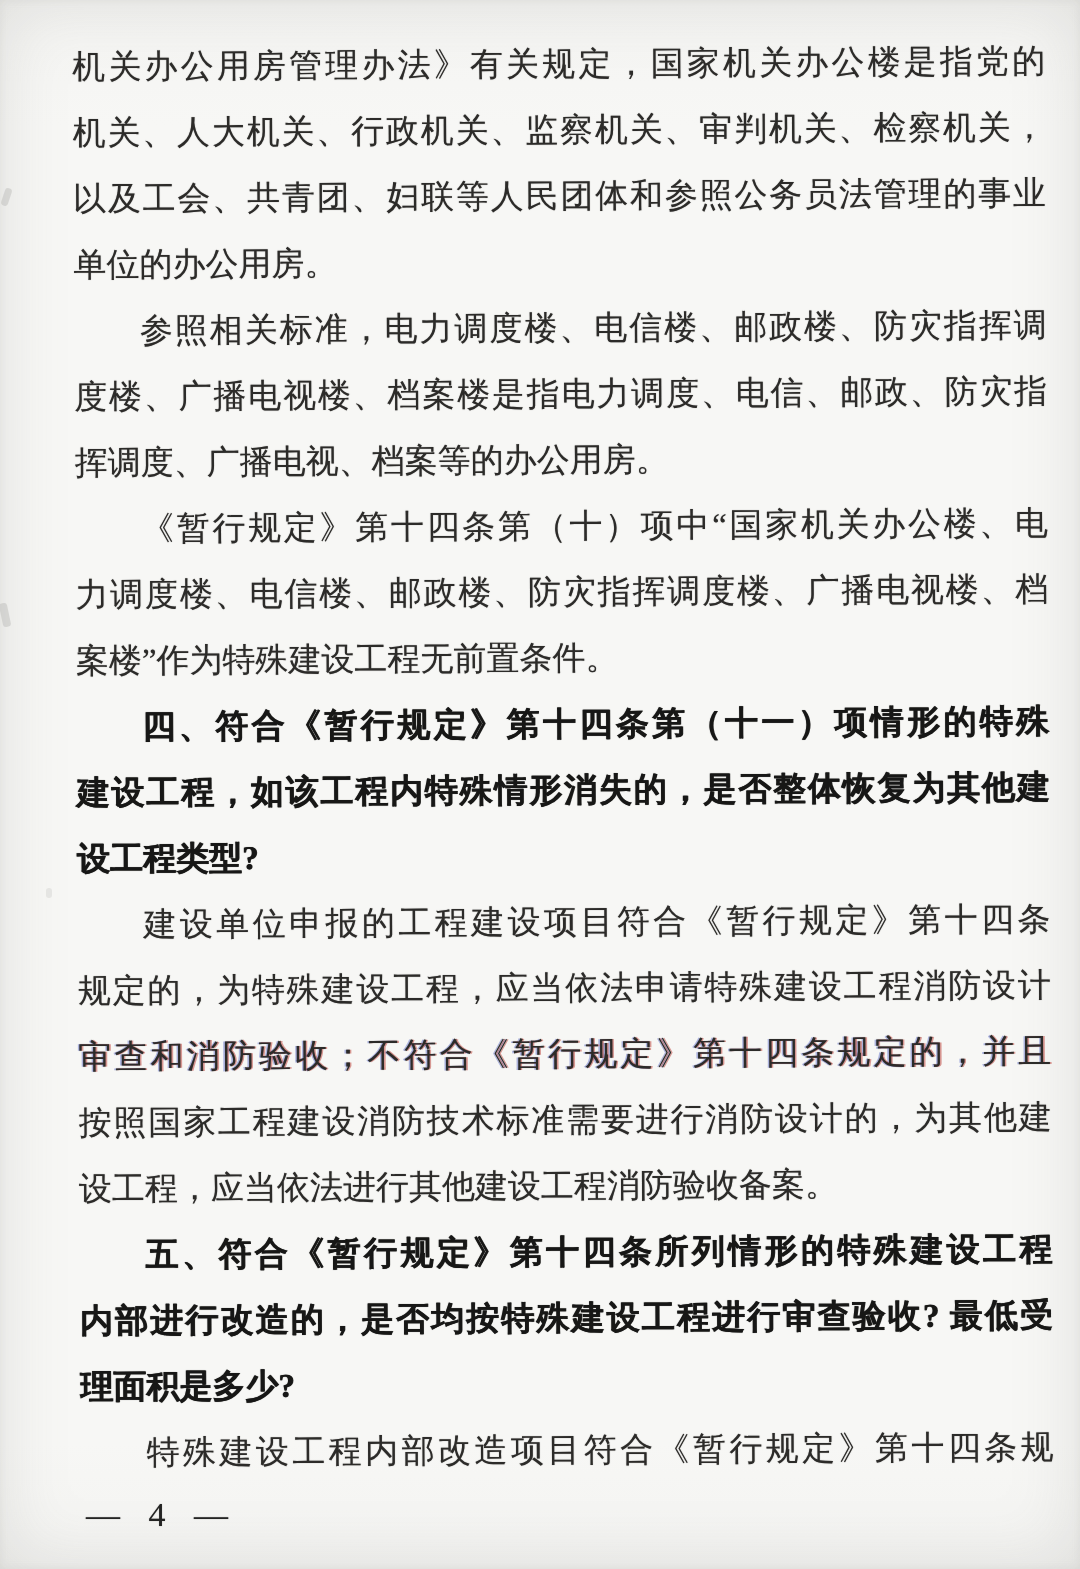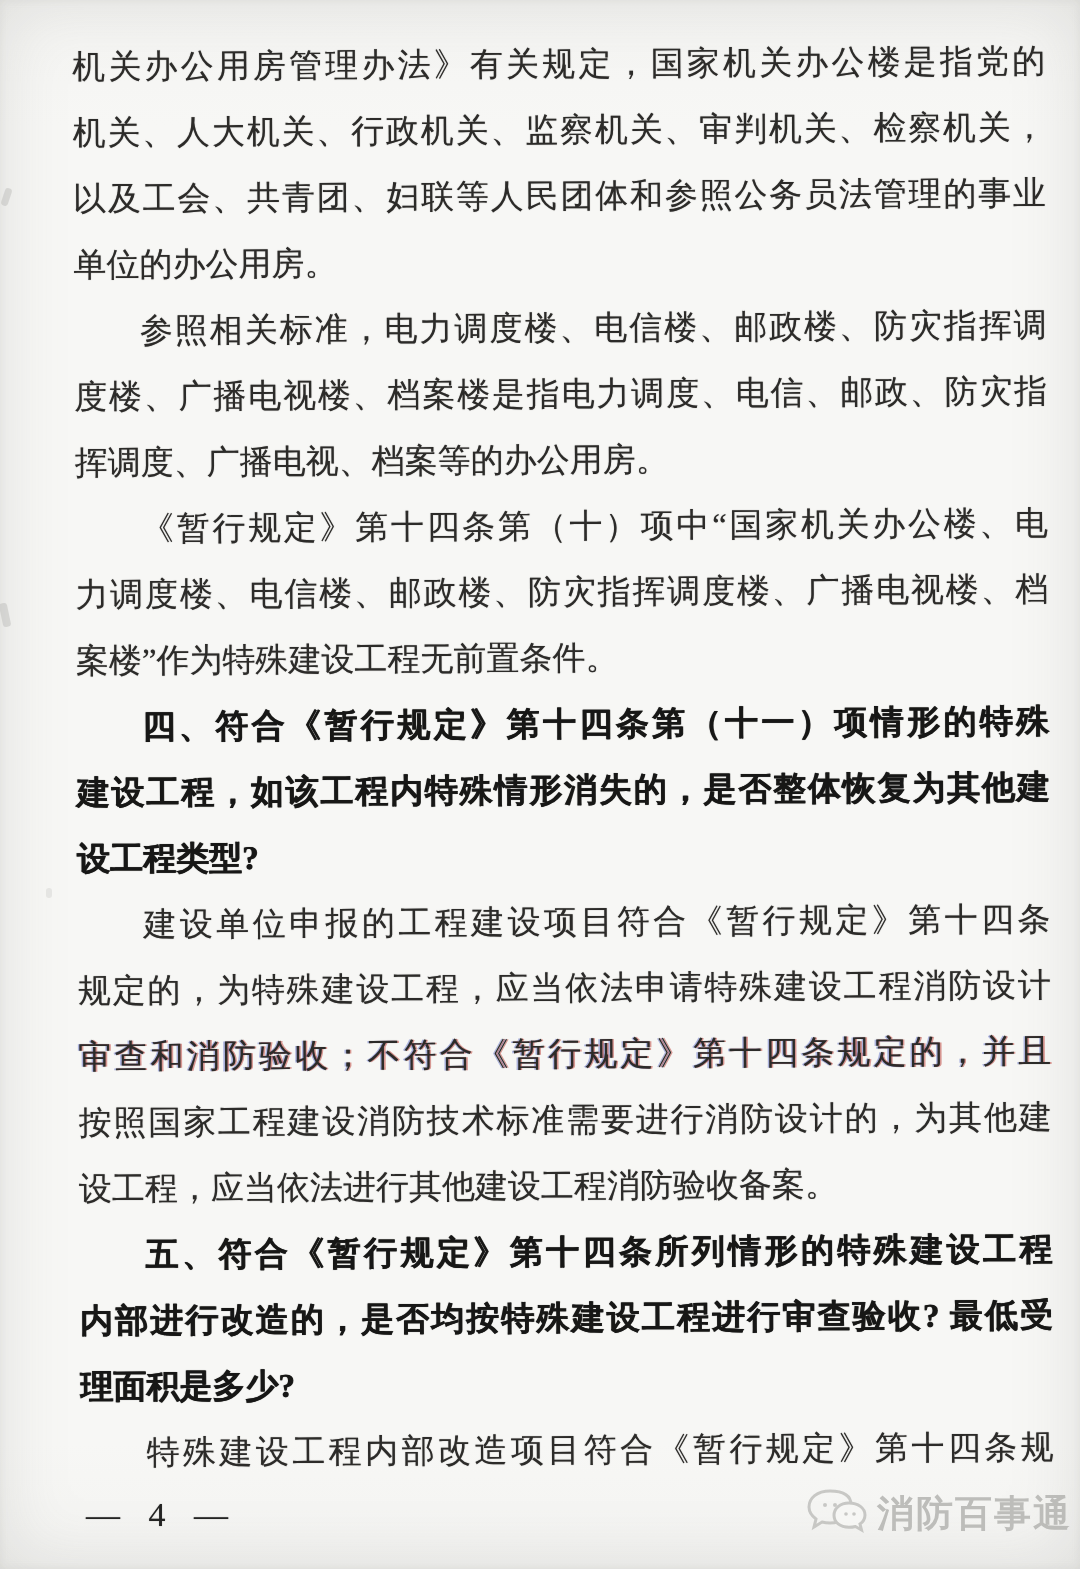--- a/index.html
+++ b/index.html
@@ -109,31 +109,18 @@
     <p class="line fill">按照国家工程建设消防技术标准需要进行消防设计的，为其他建</p>
     <p class="line">设工程，应当依法进行其他建设工程消防验收备案。</p>
     <p class="line fill indent bold">五、符合《暂行规定》第十四条所列情形的特殊建设工程</p>
     <p class="line fill bold">内部进行改造的，是否均按特殊建设工程进行审查验收? 最低受</p>
     <p class="line bold">理面积是多少?</p>
     <p class="line fill indent">特殊建设工程内部改造项目符合《暂行规定》第十四条规</p>
   </div>
 
   <div class="footer-page">— 4 —</div>
 
-  <div class="watermark">
-    <span class="watermark-icon">
-      <svg width="64" height="50" viewBox="0 0 64 50" fill="none" xmlns="http://www.w3.org/2000/svg">
-        <path d="M25 4 C12 4 4 11 4 20 c0 5 3 9 7 12 l-2 8 8-5 c2.5 0.7 5 1 8 1 12 0 21-7 21-18 S37 4 25 4 Z" stroke="#bdbdba" stroke-width="3" fill="none"></path>
-        <path d="M44 16 c9 0 16 5 16 12 0 4-2 7-5 9 l1.5 6 -6-3.5 c-2 0.5-4 0.8-6.5 0.8 -9 0-15-5-15-12 s6-12.3 15-12.3 Z" stroke="#bdbdba" stroke-width="3" fill="#f7f7f5"></path>
-        <circle cx="20" cy="18" r="2" fill="#bdbdba"></circle>
-        <circle cx="30" cy="18" r="2" fill="#bdbdba"></circle>
-        <circle cx="41" cy="27" r="1.8" fill="#bdbdba"></circle>
-        <circle cx="49" cy="27" r="1.8" fill="#bdbdba"></circle>
-      </svg>
-    </span>
-    <span class="watermark-text">消防百事通</span>
-  </div>
 
   <div class="scan-artifact artifact-a"></div>
   <div class="scan-artifact artifact-b"></div>
   <div class="scan-artifact artifact-c"></div>
 
 </div>
 
 </body></html>

